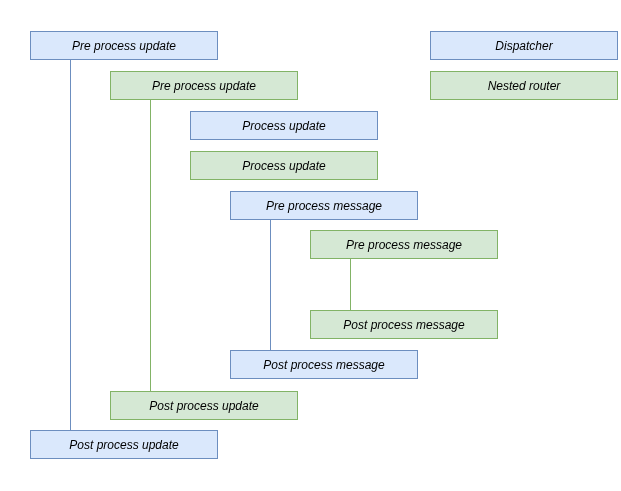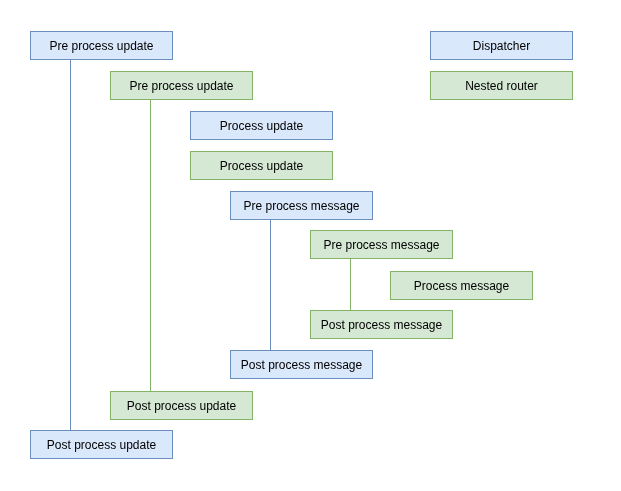--- a/index.html
+++ b/index.html
@@ -8,28 +8,29 @@
     width: 621px;
     height: 491px;
     background: #ffffff;
     font-family: "Liberation Sans", sans-serif;
     font-size: 12px;
     color: #000000;
     overflow: hidden;
   }
   .node {
     position: absolute;
-    width: 143px;
+    width: 188px;
     height: 29px;
     box-sizing: border-box;
     border: 1px solid;
     display: flex;
     align-items: center;
     justify-content: center;
     white-space: nowrap;
+    font-style: italic;
   }
   .node.blue  { background: #dae8fc; border-color: #6c8ebf; }
   .node.green { background: #d5e8d4; border-color: #82b366; }
   .vline {
     position: absolute;
     width: 1px;
   }
   .vline.blue  { background: #6c8ebf; }
   .vline.green { background: #82b366; }
 </style>
@@ -42,21 +43,20 @@
   <div class="vline green" style="left:150px; top:100px; height:291px;"></div>
   <div class="vline blue" style="left:270px; top:220px; height:130px;"></div>
   <div class="vline green" style="left:350px; top:259px; height:51px;"></div>
 
   <div class="node blue" style="left:30px;  top:31px;">Pre process update</div>
   <div class="node green" style="left:110px; top:71px;">Pre process update</div>
   <div class="node blue" style="left:190px; top:111px;">Process update</div>
   <div class="node green" style="left:190px; top:151px;">Process update</div>
   <div class="node blue" style="left:230px; top:191px;">Pre process message</div>
   <div class="node green" style="left:310px; top:230px;">Pre process message</div>
-  <div class="node green" style="left:390px; top:271px;">Process message</div>
   <div class="node green" style="left:310px; top:310px;">Post process message</div>
   <div class="node blue" style="left:230px; top:350px;">Post process message</div>
   <div class="node green" style="left:110px; top:391px;">Post process update</div>
   <div class="node blue" style="left:30px;  top:430px;">Post process update</div>
 
   <div class="node blue" style="left:430px; top:31px;text-align:center;">Dispatcher</div>
   <div class="node green" style="left:430px; top:71px;">Nested router</div>
 
 </div>
 

